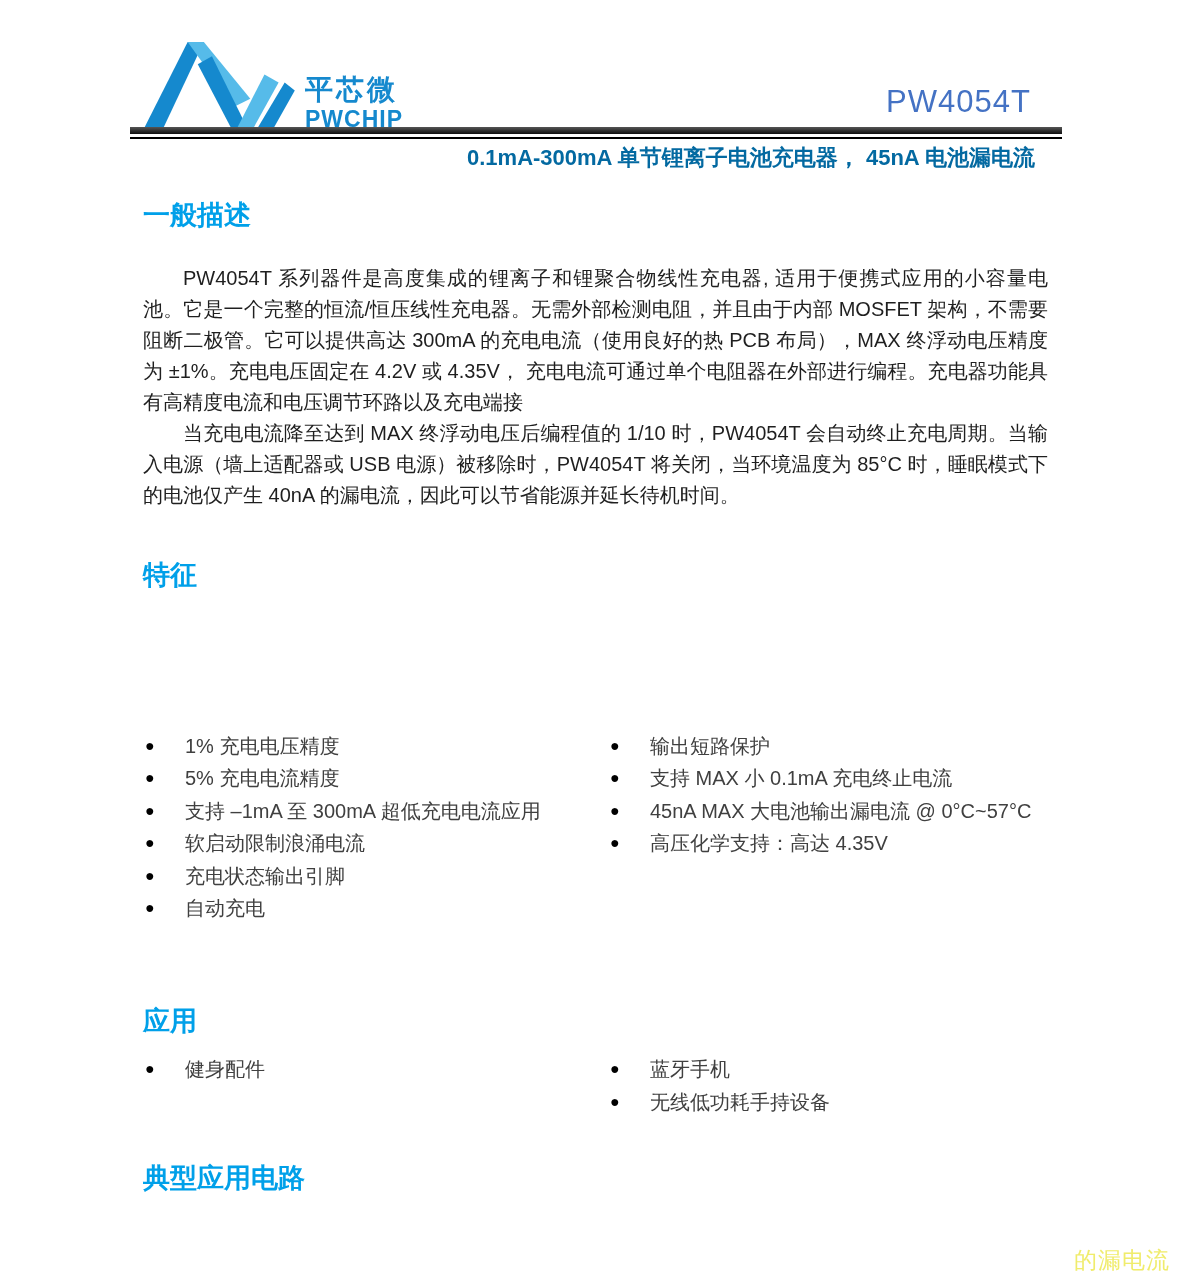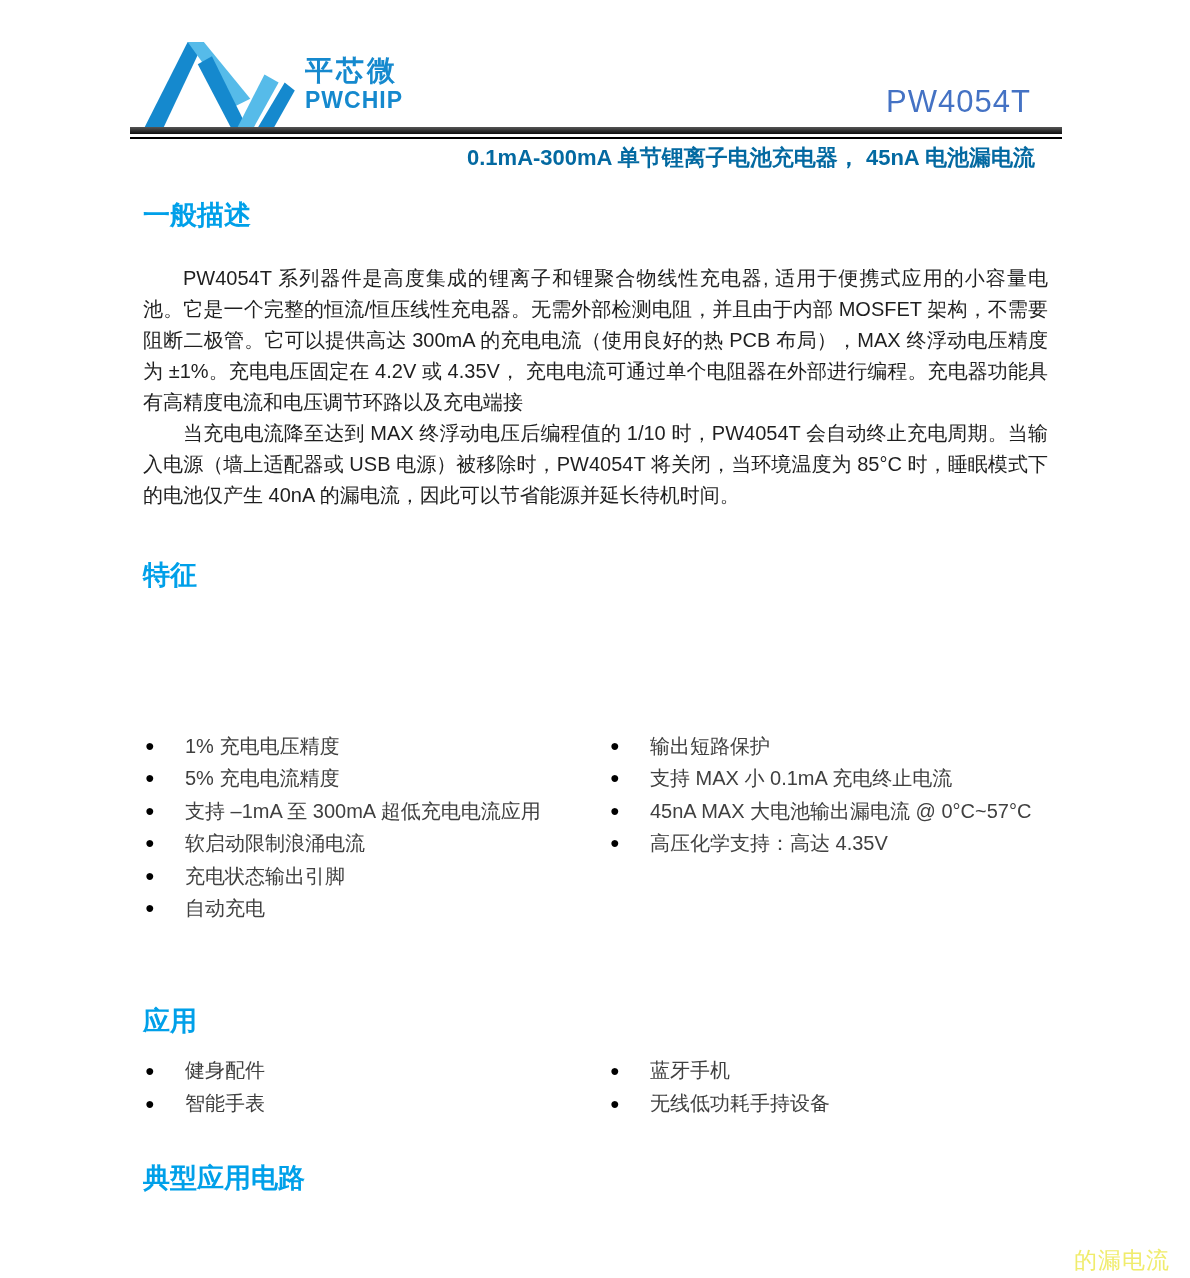--- a/index.html
+++ b/index.html
@@ -17,21 +17,21 @@
   
   .logo-row {
     position: absolute;
     left: 143px;
     top: 36px;
     display: flex;
     align-items: flex-end;
     gap: 10px;
   }
   .logo-mark { width: 152px; height: 96px; display: block; }
-  .logo-text { display: flex; flex-direction: column; justify-content: flex-end; padding-bottom: 19px; }
+  .logo-text { display: flex; flex-direction: column; justify-content: flex-end; padding-bottom: 0; }
   .logo-cn { font-size: 28px; font-weight: bold; color: #1589CE; letter-spacing: 3px; line-height: 1.1; }
   .logo-en { font-size: 23px; font-weight: bold; color: #1589CE; letter-spacing: 1px; line-height: 1.15; }
 
   .part-number {
     position: absolute;
     left: 886px;
     top: 84px;
     font-size: 31px;
     color: #4472C4;
     letter-spacing: 1px;
@@ -94,21 +94,21 @@
     left: 2px;
     top: 0;
     font-size: 16px;
     color: #000;
   }
   .col-left  ul.bullet-list li  { max-width: 440px; }
   .col-right ul.bullet-list li  { max-width: 430px; }
 
   .applications-heading { margin-top: 80px; }
   .applications-columns { margin-top: 17px; display: flex; }
-  .applications-columns ul.bullet-list li { line-height: 33px; }
+  .applications-columns ul.bullet-list li { line-height: 33px; font-family: Liberation Mono, monospace; }
 
   .circuit-heading { margin-top: 42px; }
 
   .watermark {
     position: absolute;
     right: 20px;
     bottom: 2px;
     font-size: 23px;
     color: #F0EC6C;
     letter-spacing: 1px;
@@ -173,21 +173,20 @@
         </ul>
       </div>
     </div>
 
     <h2 class="section-heading applications-heading">应用</h2>
 
     <div class="applications-columns">
       <div class="col-left">
         <ul class="bullet-list">
           <li>健身配件</li>
-          <li>智能手表</li>
         </ul>
       </div>
       <div class="col-right">
         <ul class="bullet-list">
           <li>蓝牙手机</li>
           <li>无线低功耗手持设备</li>
         </ul>
       </div>
     </div>
 

